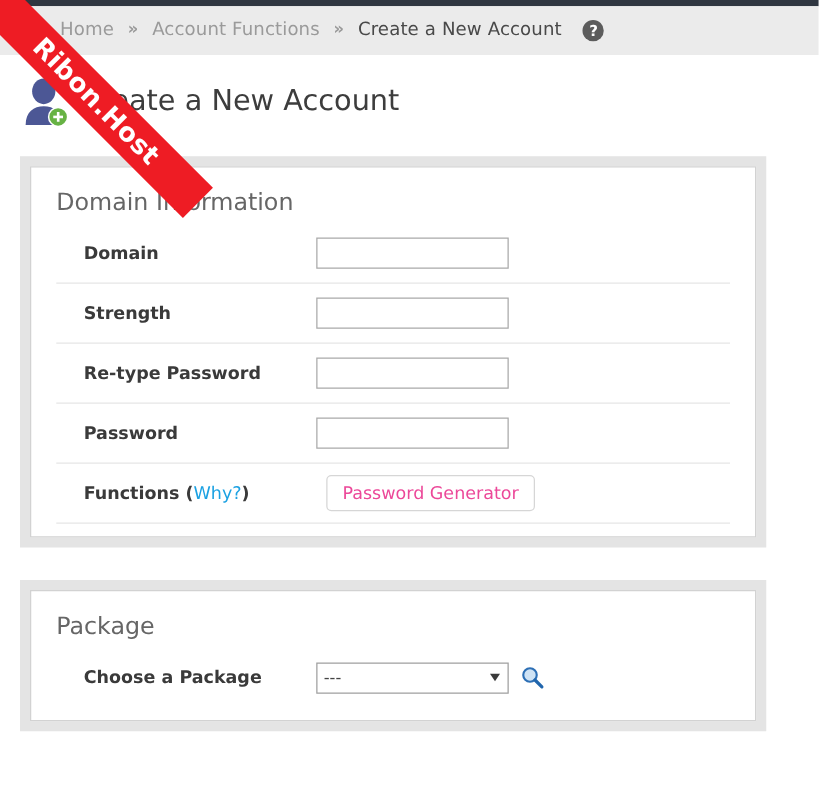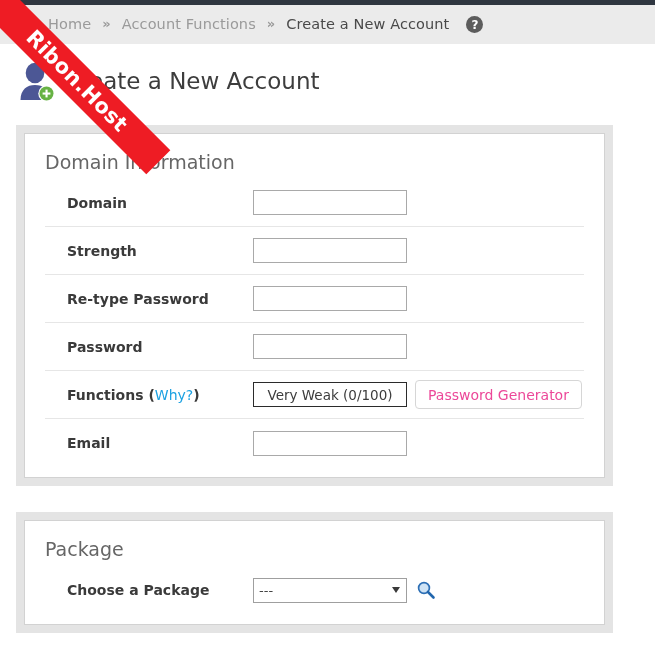--- a/index.html
+++ b/index.html
@@ -346,30 +346,23 @@
 
     <div class="form-row">
       <div class="label">Password</div>
       <input class="text-input" type="password" value="" style="">
     </div>
 
     <div class="form-row">
       <div class="label">
         <span>Functions</span><span class="paren"> (</span><a class="why-link">Why?</a><span class="paren">)</span>
       </div>
-      <div class="strength-box">
-        <span>Very Weak (0/100)</span>
-      </div>
       <button class="pwgen-btn">Password Generator</button>
     </div>
 
-    <div class="form-row last">
-      <div class="label">Email</div>
-      <input class="text-input" type="text" value="" style="">
-    </div>
 
   </div>
 </div>
 
 <div class="panel-outer second">
   <div class="panel-inner">
 
     <div class="section-title">Package</div>
 
     <div class="form-row last">

